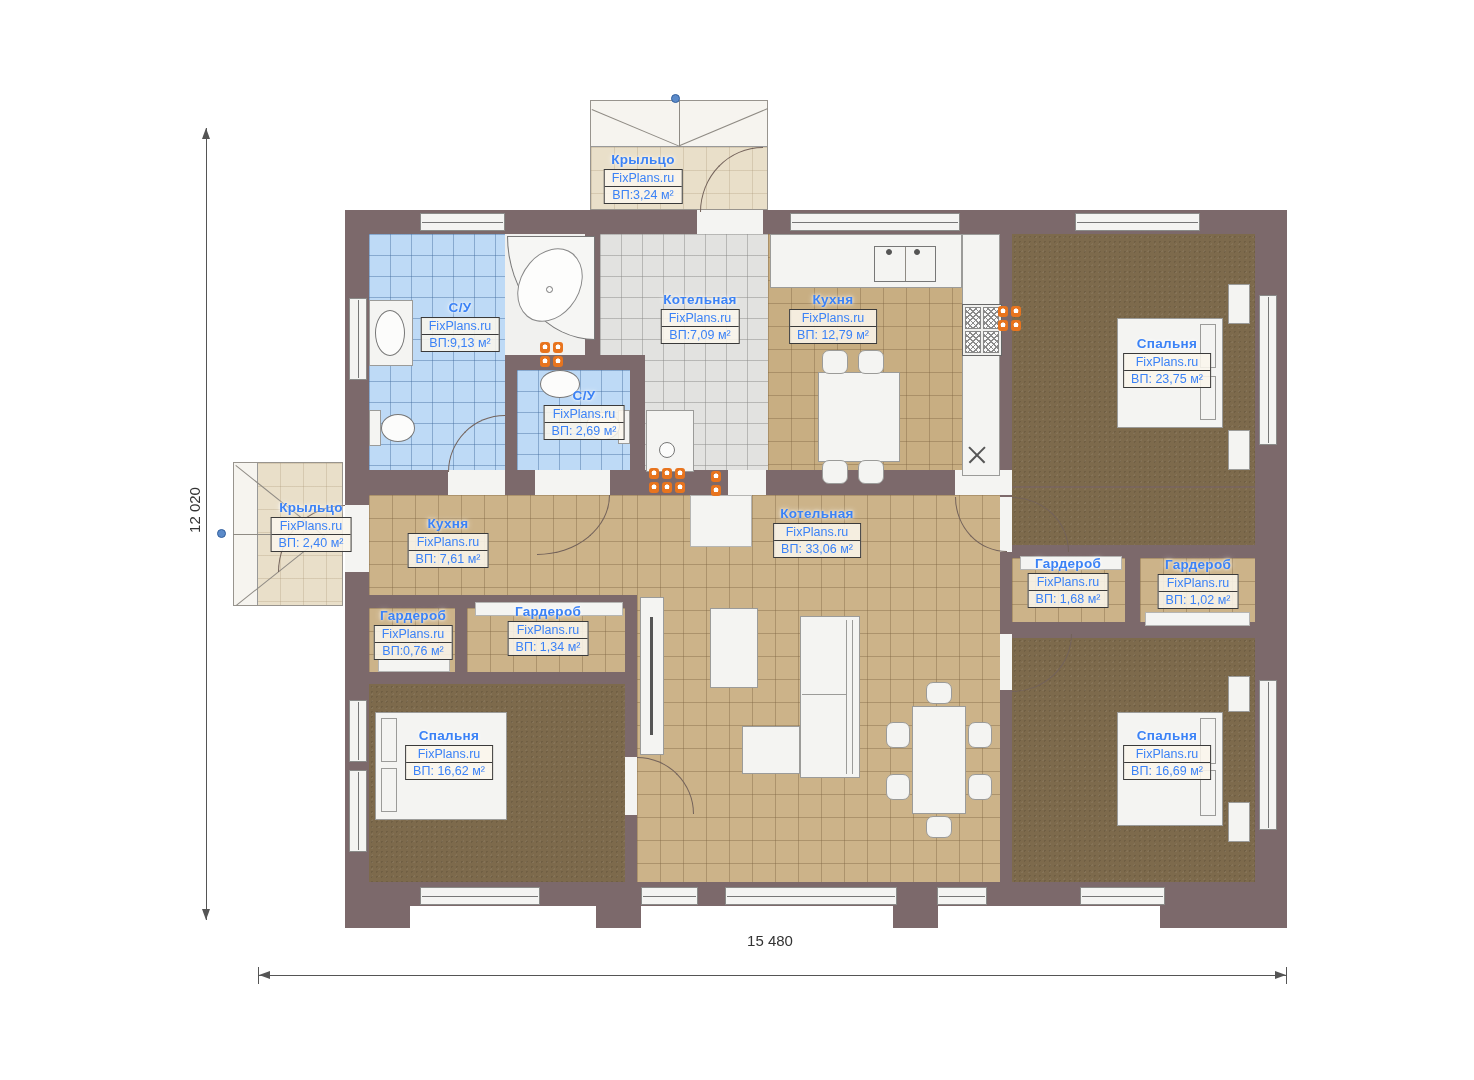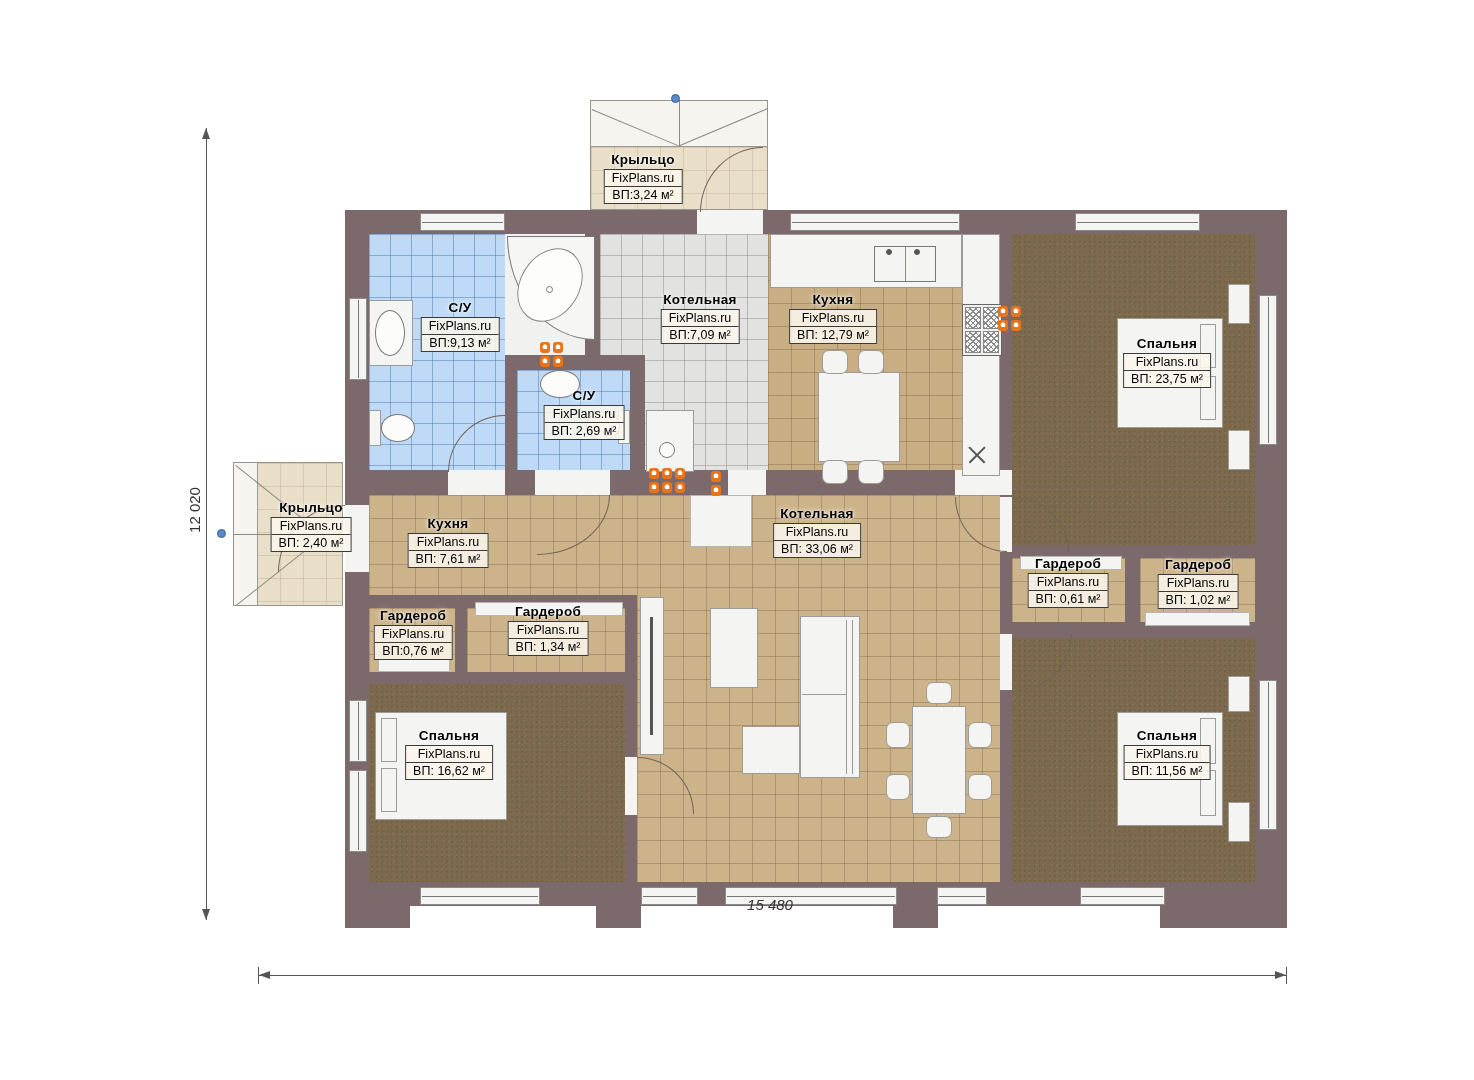--- a/index.html
+++ b/index.html
@@ -30,21 +30,21 @@
   .stove>div{background:repeating-linear-gradient(45deg,#8a8a8a 0 1px,transparent 1px 4px),repeating-linear-gradient(-45deg,#8a8a8a 0 1px,transparent 1px 4px),#fafafa;border:1px solid #888;}
   .xmark{position:absolute;z-index:11;}
   .xmark::before,.xmark::after{content:"";position:absolute;left:0;top:50%;width:100%;height:1.5px;background:#555;}
   .xmark::before{transform:rotate(45deg);} .xmark::after{transform:rotate(-45deg);}
   .sline{position:absolute;background:#8f8b84;z-index:8;}
   .dline{position:absolute;height:0;border-top:1px solid #8f8b84;transform-origin:0 0;z-index:8;}
   .porch{position:absolute;background-color:#e9dfc9;background-image:linear-gradient(rgba(170,150,120,.3) 1px,transparent 1px),linear-gradient(90deg,rgba(170,150,120,.3) 1px,transparent 1px);background-size:23px 23px;border:1px solid #98948e;z-index:1;box-sizing:border-box;}
   .roofstrip{position:absolute;background:#f6f4ef;z-index:2;box-sizing:border-box;}
   .marker{position:absolute;width:9px;height:9px;border-radius:50%;background:#5b8ac9;border:1px solid #33609d;z-index:9;box-sizing:border-box;}
   .sect{position:absolute;background:rgba(122,101,106,.55);z-index:4;}
-  .rlabel{position:absolute;z-index:30;display:flex;flex-direction:column;align-items:center;transform:translateX(-50%);color:#000000;}
+  .rlabel{position:absolute;z-index:30;display:flex;flex-direction:column;align-items:center;transform:translateX(-50%);color:#3b82f6;}
   .rname{font-weight:bold;font-size:13.5px;letter-spacing:.3px;text-shadow:0 0 3px rgba(255,255,255,.95),0 0 6px rgba(255,255,255,.8);margin-bottom:2px;white-space:nowrap;}
   .rbox{border:1px solid #3a3a3a;background:rgba(250,246,236,.88);text-align:center;}
   .rbox .wm{border-bottom:1px solid #3a3a3a;padding:1px 7px;font-size:12.5px;white-space:nowrap;}
   .rbox .ar{padding:1px 7px;font-size:12.5px;white-space:nowrap;}
   .dimline{position:absolute;background:#555;z-index:40;}
   .dimlabel{position:absolute;z-index:40;color:#333;font-size:15px;text-align:center;}
   .arr{position:absolute;width:0;height:0;z-index:40;}
   .arr.up{border-left:4px solid transparent;border-right:4px solid transparent;border-bottom:11px solid #555;}
   .arr.down{border-left:4px solid transparent;border-right:4px solid transparent;border-top:11px solid #555;}
   .arr.left{border-top:4px solid transparent;border-bottom:4px solid transparent;border-right:11px solid #555;}
@@ -301,21 +301,21 @@
     <div class="rname">Котельная</div>
     <div class="rbox">
         <div class="wm">FixPlans.ru</div>
         <div class="ar">ВП: 33,06 м²</div>
       </div>
   </div>
   <div class="rlabel" style="left:1068px;top:556px;">
     <div class="rname">Гардероб</div>
     <div class="rbox">
         <div class="wm">FixPlans.ru</div>
-        <div class="ar">ВП: 0,61 м²</div>
+        <div class="ar">ВП: 1,68 м²</div>
       </div>
   </div>
   <div class="rlabel" style="left:1198px;top:557px;">
     <div class="rname">Гардероб</div>
     <div class="rbox">
         <div class="wm">FixPlans.ru</div>
         <div class="ar">ВП: 1,02 м²</div>
       </div>
   </div>
   <div class="rlabel" style="left:413px;top:608px;">
@@ -336,29 +336,29 @@
     <div class="rname">Спальня</div>
     <div class="rbox">
         <div class="wm">FixPlans.ru</div>
         <div class="ar">ВП: 16,62 м²</div>
       </div>
   </div>
   <div class="rlabel" style="left:1167px;top:728px;">
     <div class="rname">Спальня</div>
     <div class="rbox">
         <div class="wm">FixPlans.ru</div>
-        <div class="ar">ВП: 11,56 м²</div>
+        <div class="ar">ВП: 16,69 м²</div>
       </div>
   </div>
 
   <div class="dimline" style="left:206px;top:128px;width:1px;height:792px;"></div>
   <div class="arr up" style="left:202px;top:128px;"></div>
   <div class="arr down" style="left:202px;top:909px;"></div>
   <div class="dimlabel" style="left:151px;top:500px;width:90px;height:20px;transform:rotate(-90deg);">12 020</div>
 
   <div class="dimline" style="left:258px;top:975px;width:1029px;height:1px;"></div>
   <div class="dimline" style="left:258px;top:967px;width:1px;height:17px;"></div>
   <div class="dimline" style="left:1286px;top:967px;width:1px;height:17px;"></div>
   <div class="arr left" style="left:259px;top:971px;"></div>
   <div class="arr right" style="left:1275px;top:971px;"></div>
-  <div class="dimlabel" style="left:690px;top:896px;width:160px;height:20px;font-style:italic;">15 480</div>
+  <div class="dimlabel" style="left:690px;top:932px;width:160px;height:20px;">15 480</div>
 
 </div>
 
 </body></html>

